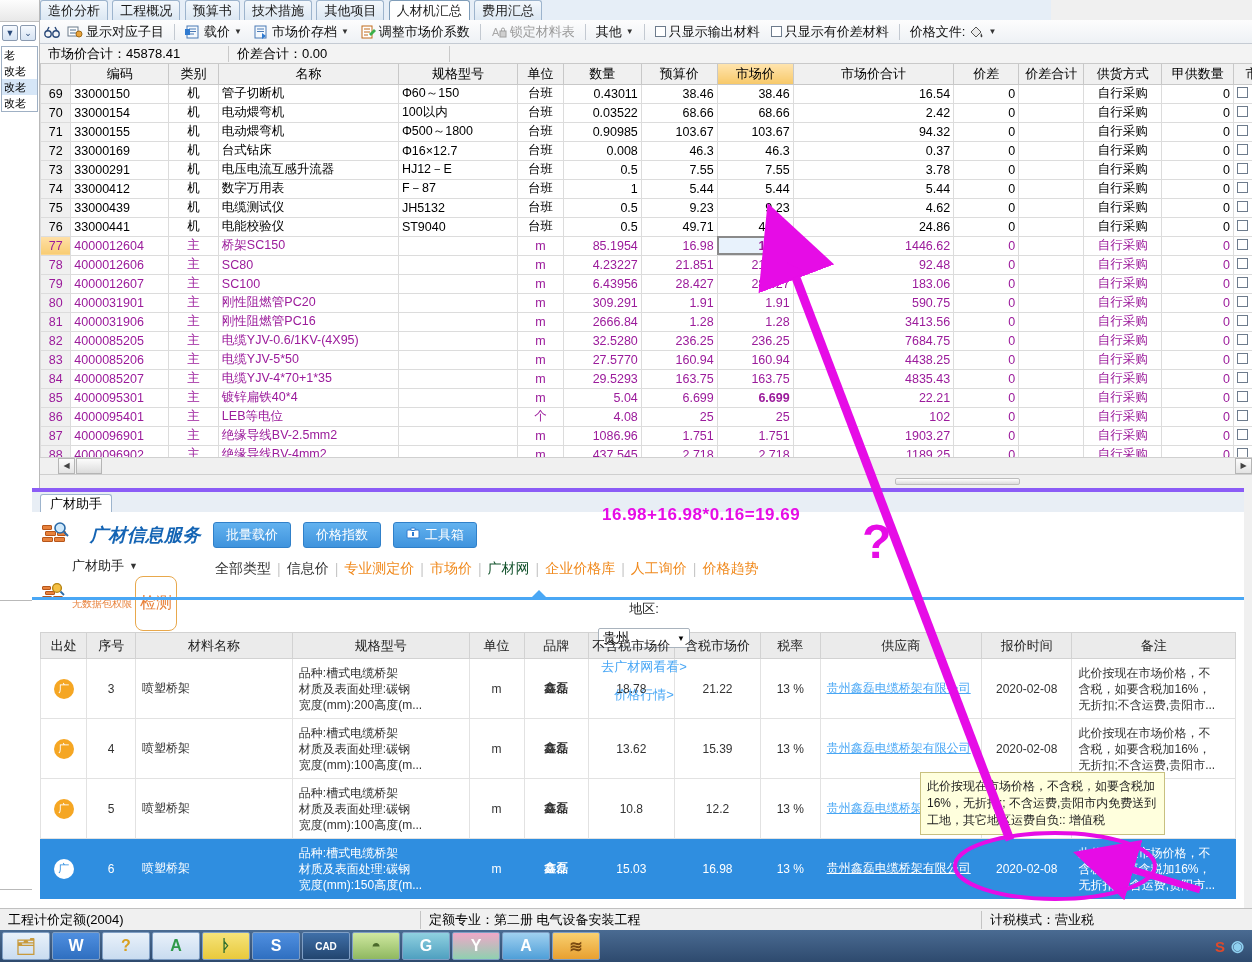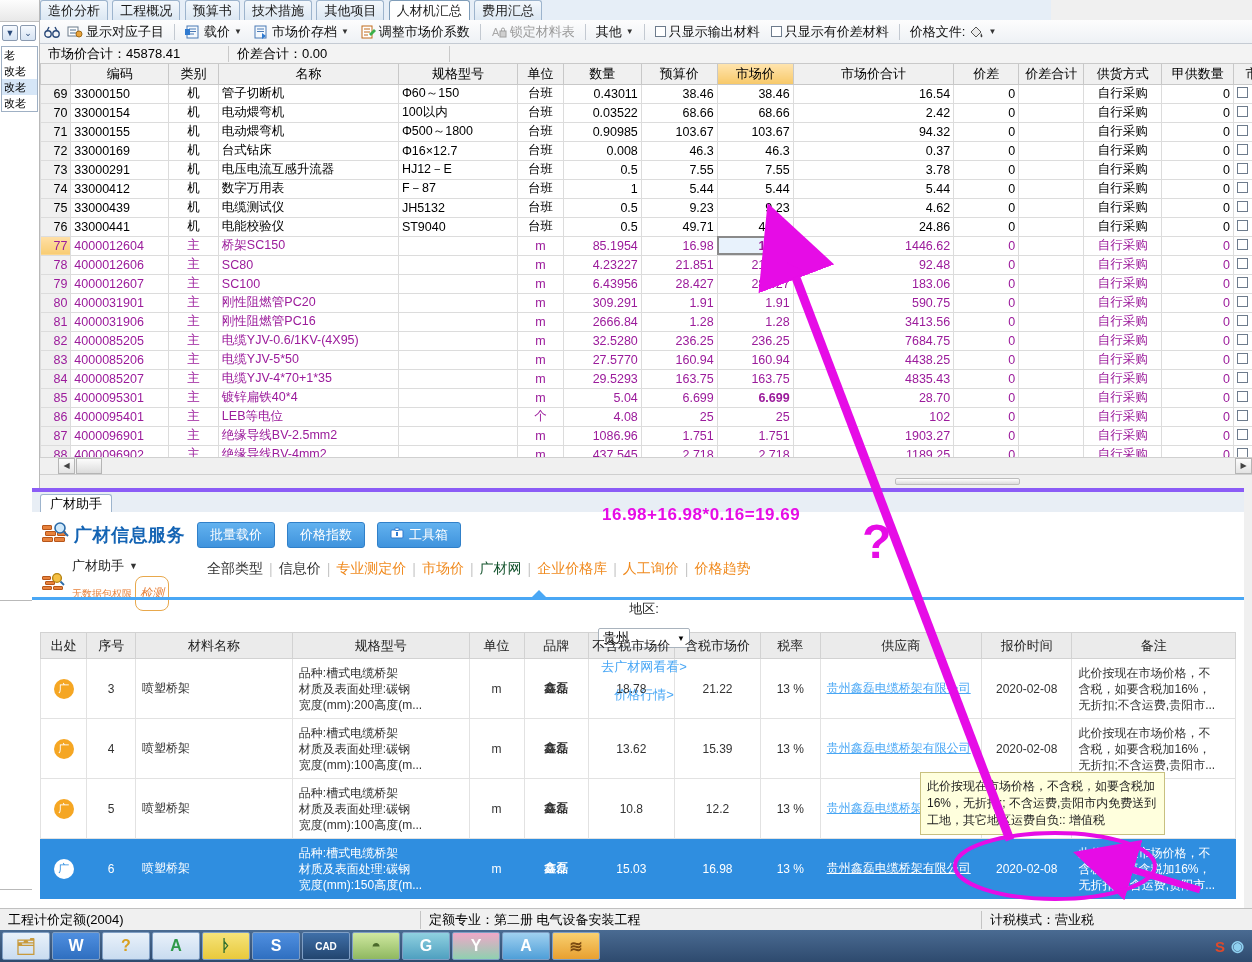--- a/index.html
+++ b/index.html
@@ -93,21 +93,21 @@
   table.grid td {
     border:1px solid #dcdcdc; height:19px; font-size:12.5px;
     padding:0 3px; color:#000; white-space:nowrap; overflow:hidden;
     font-family:"Liberation Sans", sans-serif;
   }
   tr.mrow td { color:#000; }
   tr.zrow td { color:#9b1b9b; }
   td.num { text-align:right; font-family:"Liberation Mono", monospace; font-size:12px;}
   td.ctr { text-align:center; }
   td.rowno {
-    text-align:right; background:#f0f0f0; color:#000;
+    text-align:center; background:#f0f0f0; color:#000;
     font-family:"Liberation Sans",sans-serif; font-size:12px;margin-left:21px;
   }
   tr.zrow td.rowno { color:#9b1b9b; }
   td.rowno.cursel { background:linear-gradient(#ffe0a8,#f8cc72); }
   td.selcell {
     background:#e8f2fc; font-weight:bold;
     outline:2px solid #8a8a8a; outline-offset:-2px;
   }
   td.bold { font-weight:bold; }
 
@@ -147,43 +147,43 @@
   .btab {
     display:inline-block; height:18px; line-height:17px;
     padding:0 9px; font-size:13px; border:1px solid #9db4cd;
     border-bottom:none; background:#ffffff; margin-top:2px;
     border-radius:3px 3px 0 0;
   }
   .gc-head {
     height:45px; display:flex; align-items:center; padding-left:10px; gap:12px;
     background:#fff;
   }
-  .gc-logo { display:flex; align-items:flex-start; gap:6px;}
+  .gc-logo { display:flex; align-items:flex-start; gap:22px;font-style:italic;}
   .brick {
     width:26px; height:24px; position:relative;
   }
   .brick i {
     position:absolute; display:block; background:#e8823c; border:1px solid #b6561b;
     border-radius:1px;
   }
   .gc-title { font-size:18px; font-weight:bold; color:#1464b4; letter-spacing:0.5px;}
   .gbtn {
     height:26px; min-width:78px; padding:0 12px;
     background:linear-gradient(#63b2ef,#3f93dd);
     border:1px solid #3080c9; border-radius:3px; color:#fff;
     font-size:13px; display:inline-flex; align-items:center; justify-content:center;
     gap:5px; cursor:pointer;
   }
   .gc-sub { height:36px; display:flex; align-items:flex-start; padding-left:10px; gap:10px; }
   .gc-sub-left { display:flex; align-items:center; gap:6px; }
   .gc-assist { font-size:13px; color:#222; }
   .gc-nodata { font-size:10px; color:#e8823c; }
   .gc-det {
-    border:1px solid #e8a84c; border-radius:8px; padding:8px 4px;
-    color:#e8823c; font-size:12px;font-style:italic;
+    border:1px solid #e8a84c; border-radius:8px; padding:16px 4px;
+    color:#e8823c; font-size:16px;
   }
   .navlinks {
     margin-left:22px; font-size:14px; display:flex; align-items:center; gap:0;
     padding-top:3px;
   }
   .navlinks a { text-decoration:none; padding:0 6px;text-align:center; }
   .nav-dark { color:#333; }
   .nav-or { color:#f08a1e; }
   .nav-bl { color:#14532d; }
   .nav-div { color:#c8c8c8; }
@@ -716,21 +716,21 @@
         <tr class="zrow">
             <td class="rowno">85</td>
             <td>4000095301</td>
             <td class="ctr">主</td>
             <td>镀锌扁铁40*4</td>
             <td></td>
             <td class="ctr">m</td>
             <td class="num">5.04</td>
             <td class="num">6.699</td>
             <td class="num bold">6.699</td>
-            <td class="num">28.70</td>
+            <td class="num">22.21</td>
             <td class="num">0</td>
             <td class="num"></td>
             <td class="ctr">自行采购</td>
             <td class="num">0</td>
             <td><span class="cbx"></span></td>
           </tr>
         <tr class="zrow">
             <td class="rowno">86</td>
             <td>4000095401</td>
             <td class="ctr">主</td>

